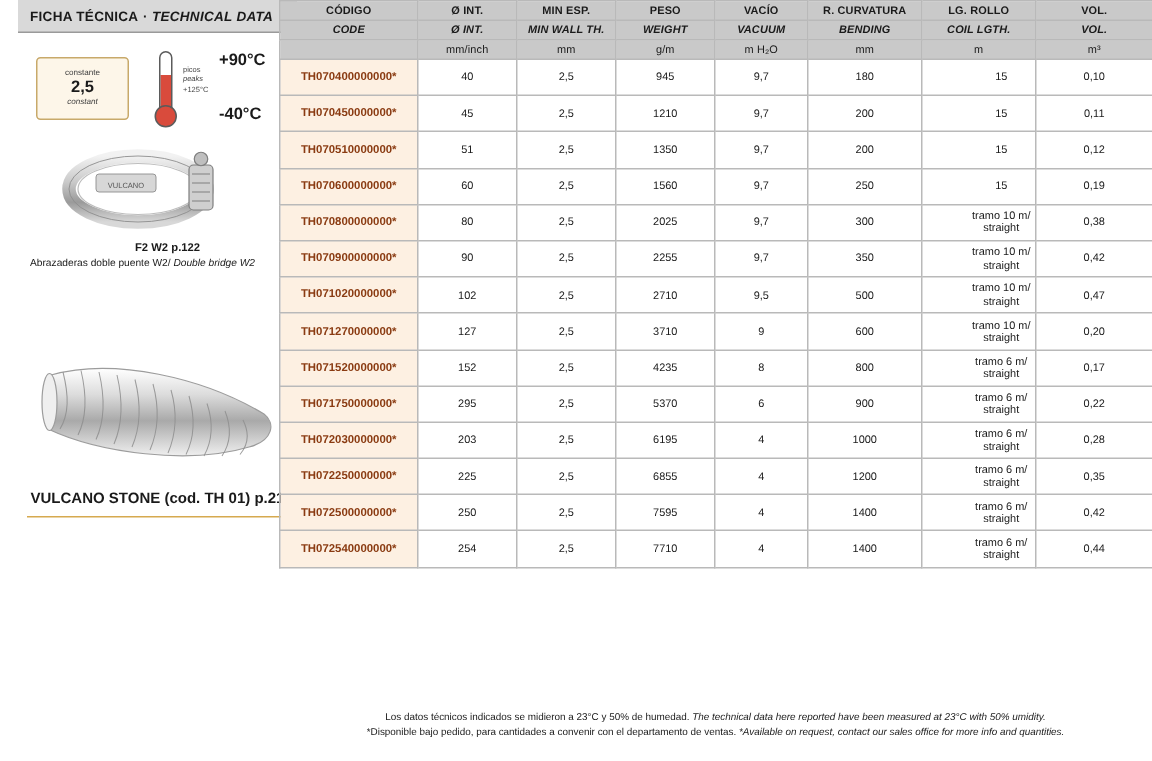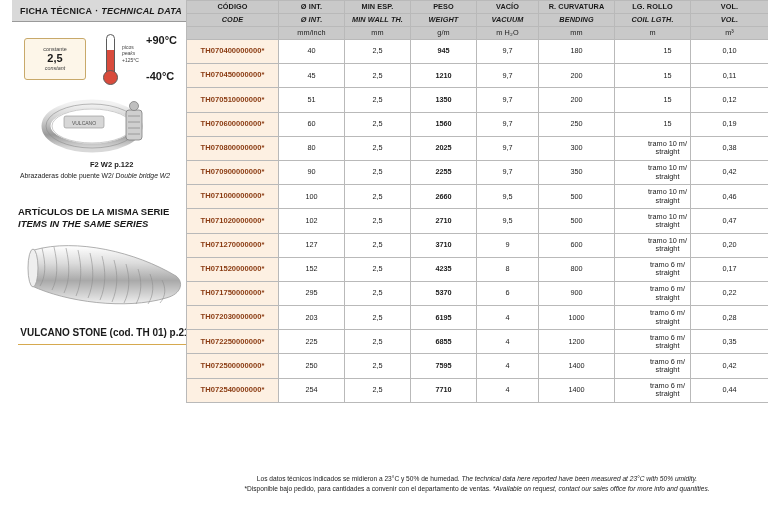--- a/index.html
+++ b/index.html
@@ -173,21 +173,21 @@
     padding: 1px 1px;
     background: #ffffff;
     line-height: 1.15;
   }
   tbody td.code {
     background: #fdf0e2;
     font-weight: bold;
     color: #8a3b12;
     font-size: 7.6px;
   }
-  tbody td.weight { font-weight: bold; text-align: center; }
+  tbody td.weight { font-weight: normal; text-align: center; }
   .wrapcell { white-space: pre-line; padding-left: 31px; }
 
   
   col.c0 { width: 92px; }
   col.c1 { width: 66px; }
   col.c2 { width: 66px; }
   col.c3 { width: 66px; }
   col.c4 { width: 62px; }
   col.c5 { width: 76px; }
   col.c6 { width: 76px; }
@@ -261,24 +261,20 @@
         <circle cx="114" cy="10" r="4.5" fill="#bfbfbf" stroke="#7e7e7e" stroke-width="0.8"></circle>
       </svg>
     </div>
 
     <div class="clamp-caption-1">F2 W2 p.122</div>
     <div class="clamp-caption-2">
       <span>Abrazaderas doble puente W2/</span>
       <i>Double bridge W2</i>
     </div>
 
-    <div class="series-title">
-      <div>ARTÍCULOS DE LA MISMA SERIE</div>
-      <div class="en">ITEMS IN THE SAME SERIES</div>
-    </div>
 
     <div class="hose-area">
       <svg width="180" height="86" viewBox="0 0 180 86">
         <defs>
           <linearGradient id="hoseg" x1="0" y1="0" x2="0" y2="1">
             <stop offset="0%" stop-color="#ffffff"></stop>
             <stop offset="30%" stop-color="#dcdcdc"></stop>
             <stop offset="60%" stop-color="#a9a9a9"></stop>
             <stop offset="100%" stop-color="#efefef"></stop>
           </linearGradient>
@@ -406,31 +402,20 @@
             <td>90</td>
             <td>2,5</td>
             <td class="weight">2255</td>
             <td>9,7</td>
             <td>350</td>
             <td class="wrapcell">tramo 10 m/
 straight</td>
             <td>0,42</td>
           </tr>
           <tr>
-            <td class="code">TH071000000000*</td>
-            <td>100</td>
-            <td>2,5</td>
-            <td class="weight">2660</td>
-            <td>9,5</td>
-            <td>500</td>
-            <td class="wrapcell">tramo 10 m/
-straight</td>
-            <td>0,46</td>
-          </tr>
-          <tr>
             <td class="code">TH071020000000*</td>
             <td>102</td>
             <td>2,5</td>
             <td class="weight">2710</td>
             <td>9,5</td>
             <td>500</td>
             <td class="wrapcell">tramo 10 m/
 straight</td>
             <td>0,47</td>
           </tr>

